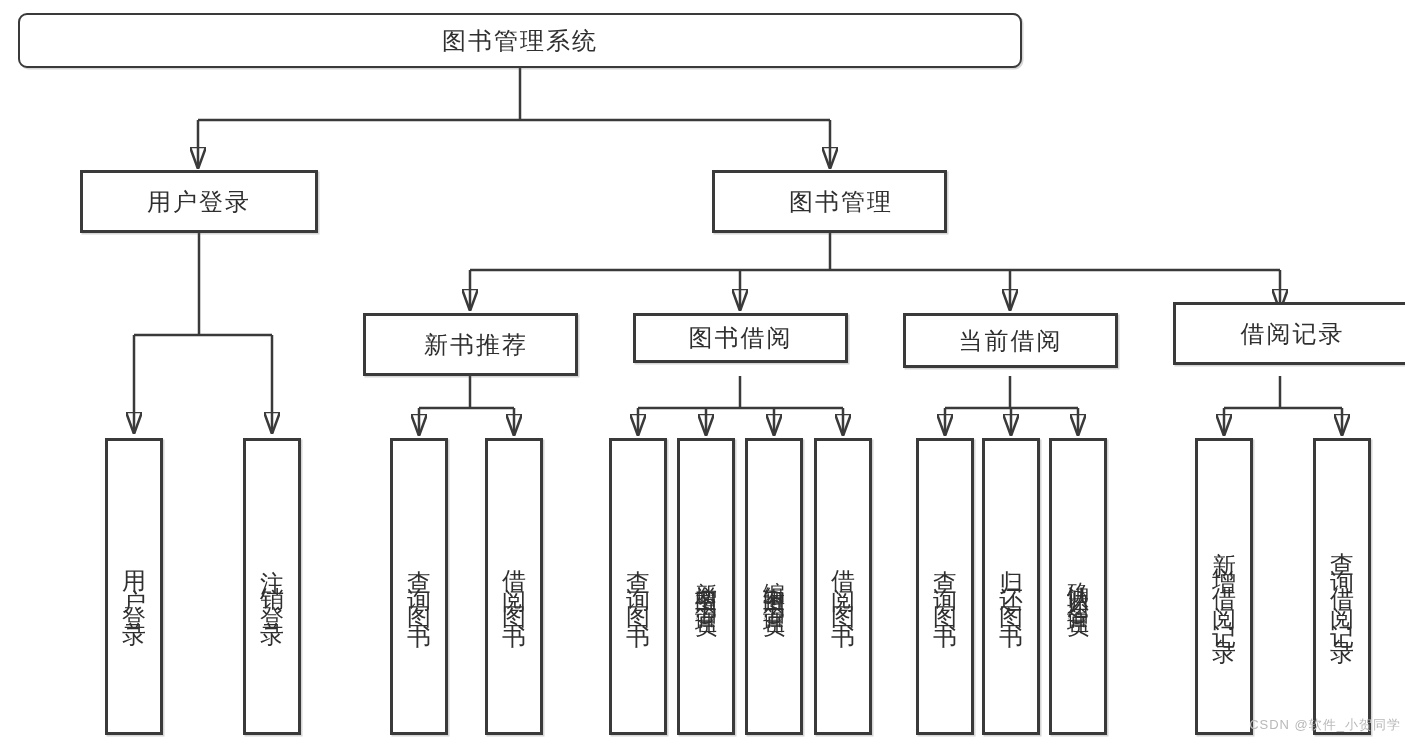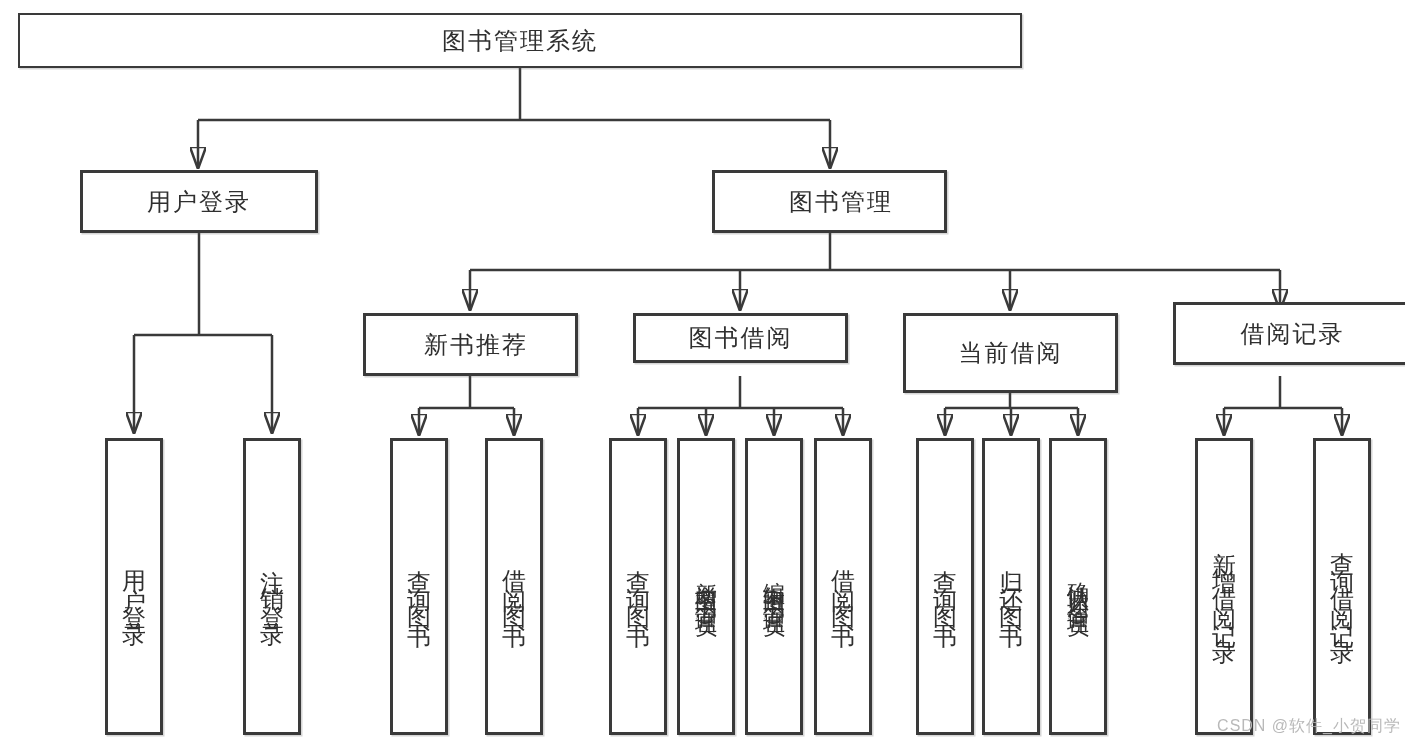--- a/index.html
+++ b/index.html
@@ -25,21 +25,21 @@
   }
   .box.root{border-width:2px;}
   .leaf{
     top:438px; height:297px; width:58px;
     writing-mode:vertical-rl; text-orientation:mixed;
     letter-spacing:18px; white-space:normal;
   }
   .leaf.long{font-size:22px; letter-spacing:5px;}
   .watermark{
     position:absolute; top:716px; right:4px;
-    font-size:16px; letter-spacing:1px; color:var(--watermark);
+    font-size:13px; letter-spacing:1px; color:var(--watermark);
   }
 </style>
 </head>
 <body>
 
 <div class="stage">
 
   <svg class="connectors">
     <defs>
       <marker id="arr" viewBox="0 0 22 16" markerWidth="22" markerHeight="16" refX="21" refY="8" orient="auto" markerUnits="userSpaceOnUse">
@@ -81,28 +81,28 @@
     <path d="M945,408 V435" marker-end="url(#arr)"></path>
     <path d="M1011,408 V435" marker-end="url(#arr)"></path>
     <path d="M1078,408 V435" marker-end="url(#arr)"></path>
 
     <path d="M1280,376 V409"></path>
     <path d="M1224,408 H1342"></path>
     <path d="M1224,408 V435" marker-end="url(#arr)"></path>
     <path d="M1342,408 V435" marker-end="url(#arr)"></path>
   </svg>
 
-  <div class="box root" style="left:18px; top:13px; width:1004px; height:55px;">图书管理系统</div>
+  <div class="box root" style="left:18px; top:13px; width:1004px; height:55px;border-radius:9px;">图书管理系统</div>
 
   <div class="box" style="left:80px; top:170px; width:238px; height:63px;">用户登录</div>
   <div class="box" style="left:712px; top:170px; width:235px; height:63px;padding-left:23px;">图书管理</div>
 
   <div class="box" style="left:363px; top:313px; width:215px; height:63px;padding-left:11px;">新书推荐</div>
   <div class="box" style="left:633px; top:313px; width:215px; height:50px;">图书借阅</div>
-  <div class="box" style="left:903px; top:313px; width:215px; height:80px;">当前借阅</div>
+  <div class="box" style="left:903px; top:313px; width:215px; height:55px;">当前借阅</div>
   <div class="box" style="left:1173px; top:302px; width:239px; height:63px;font-family:Liberation Mono, monospace;">借阅记录</div>
 
   <div class="box leaf" style="left:105px;">用户登录</div>
   <div class="box leaf" style="left:243px;">注销登录</div>
 
   <div class="box leaf" style="left:390px;">查询图书</div>
   <div class="box leaf" style="left:485px;">借阅图书</div>
 
   <div class="box leaf" style="left:609px;">查询图书</div>
   <div class="box leaf long" style="left:677px;">新增图书（管理员）</div>

